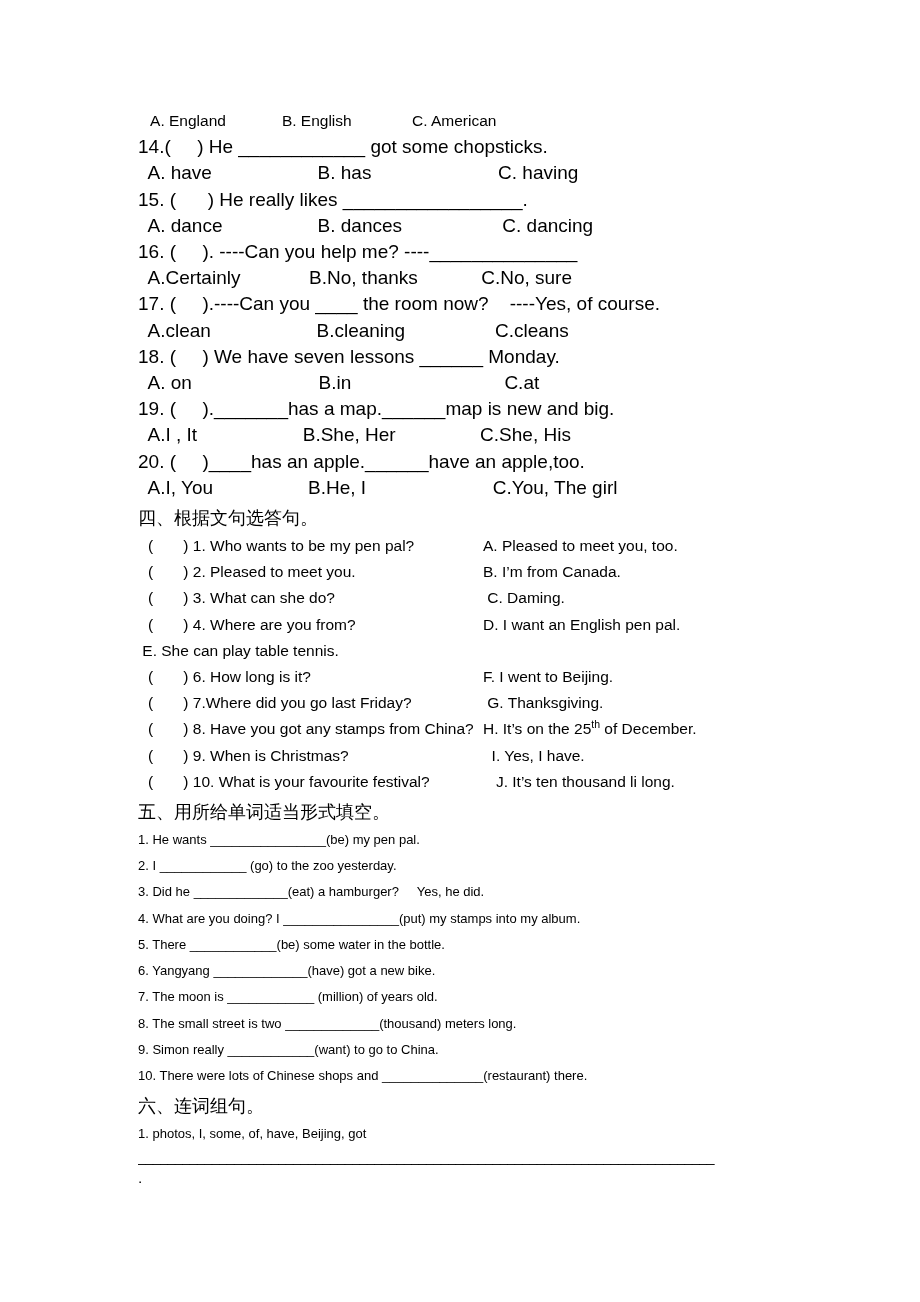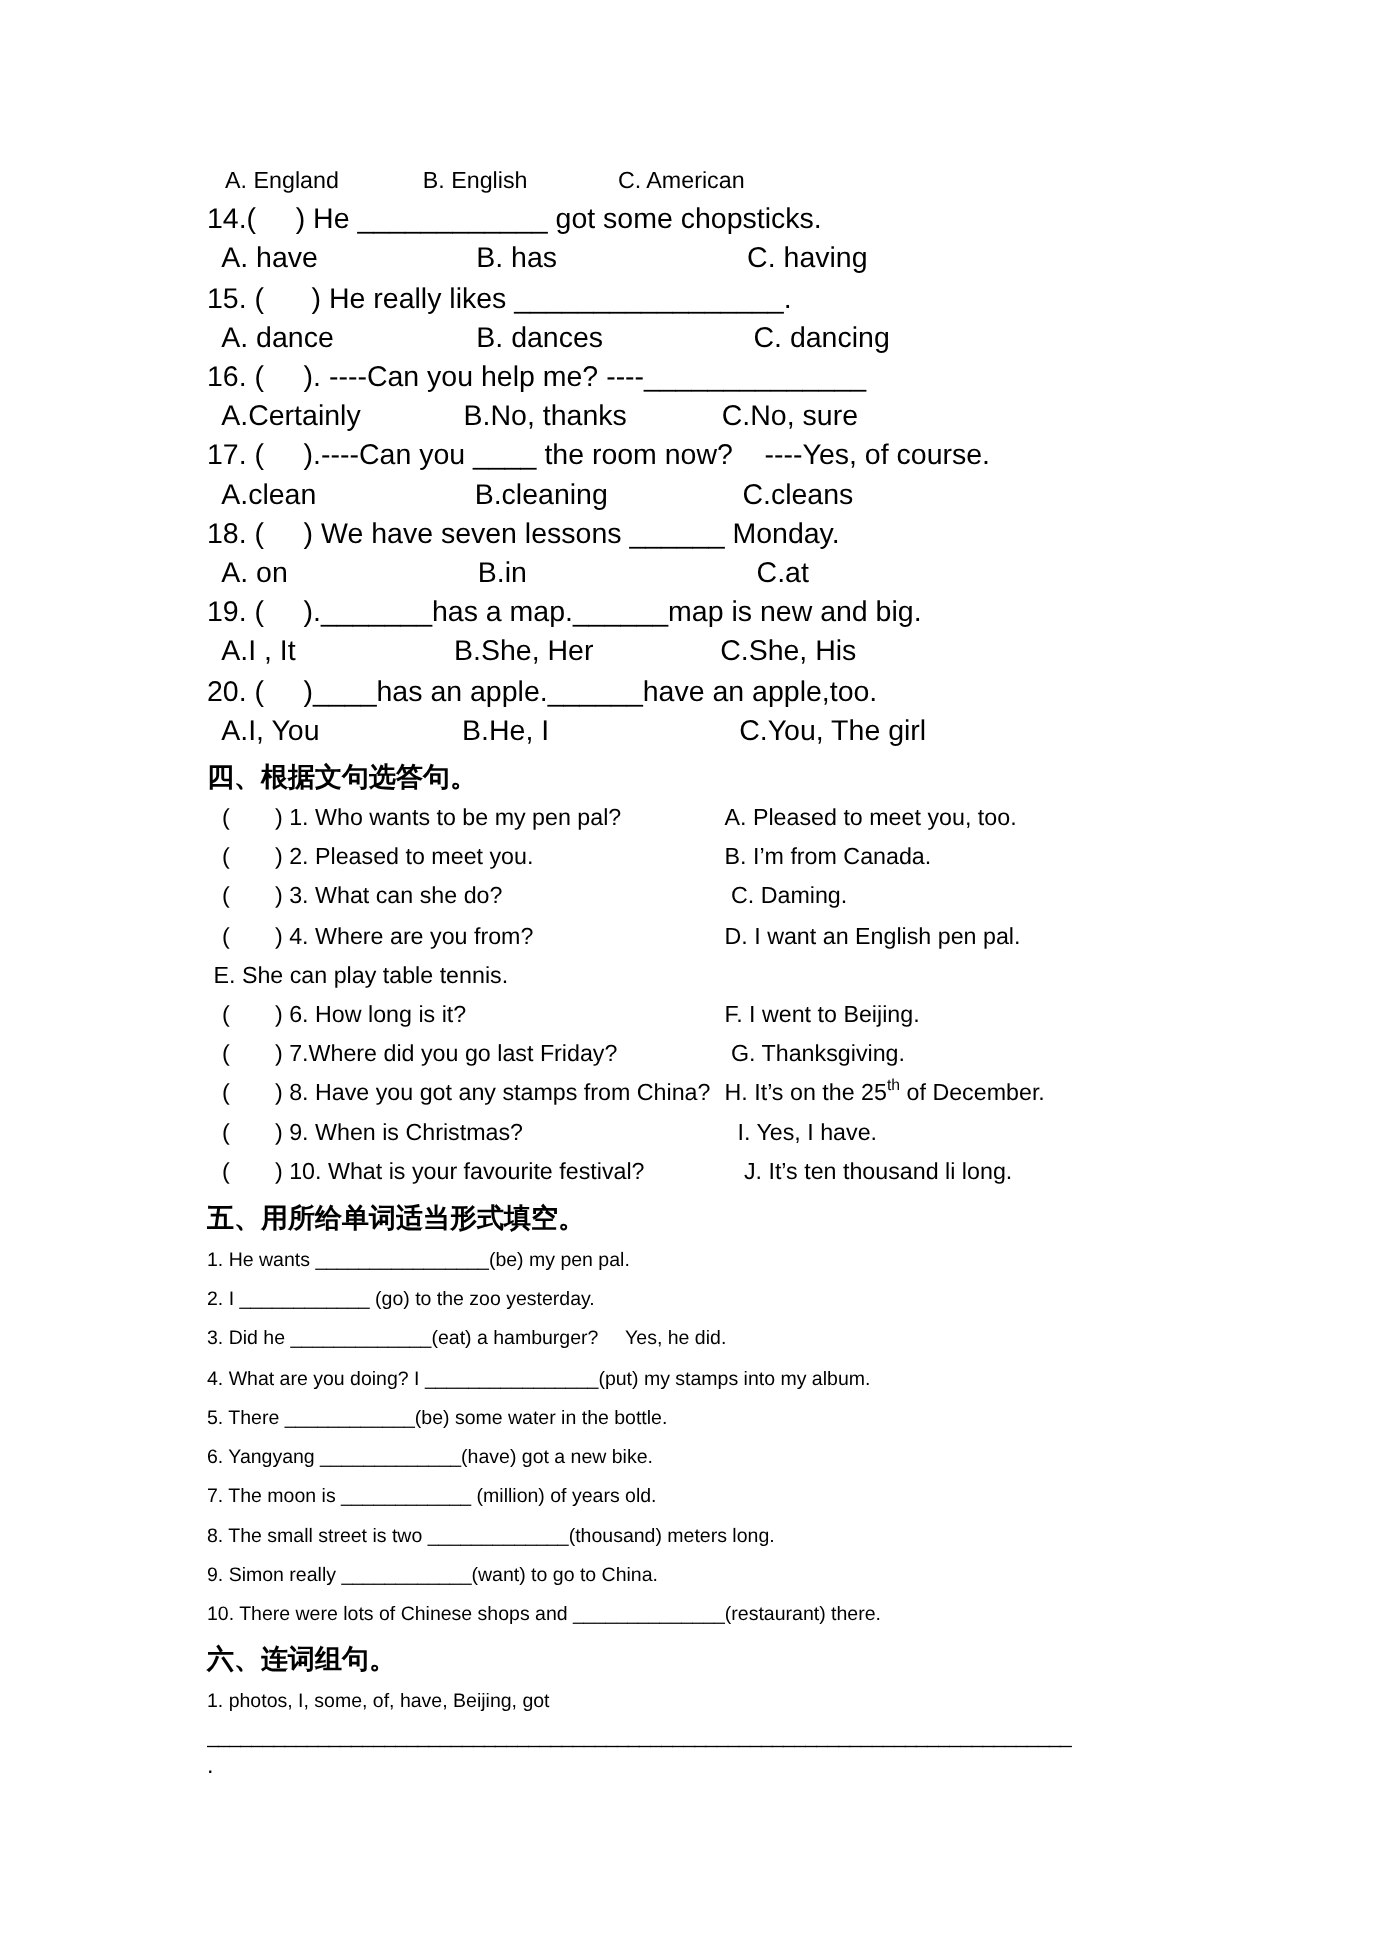--- a/index.html
+++ b/index.html
@@ -29,21 +29,21 @@
     width: 660px;
   }
   .row {
     font-size: 15.5px;
     line-height: 26.2px;
     white-space: pre;
   }
   .section-head {
     font-size: 18px;
     line-height: 30px;
-    font-weight: bold;
+    font-weight: normal;
     margin-top: 2px;
     white-space: pre;
   }
   .mcq-row {
     display: block;
     font-size: 19px;
     line-height: 26.2px;
     white-space: pre;
   }
   .match-row {

